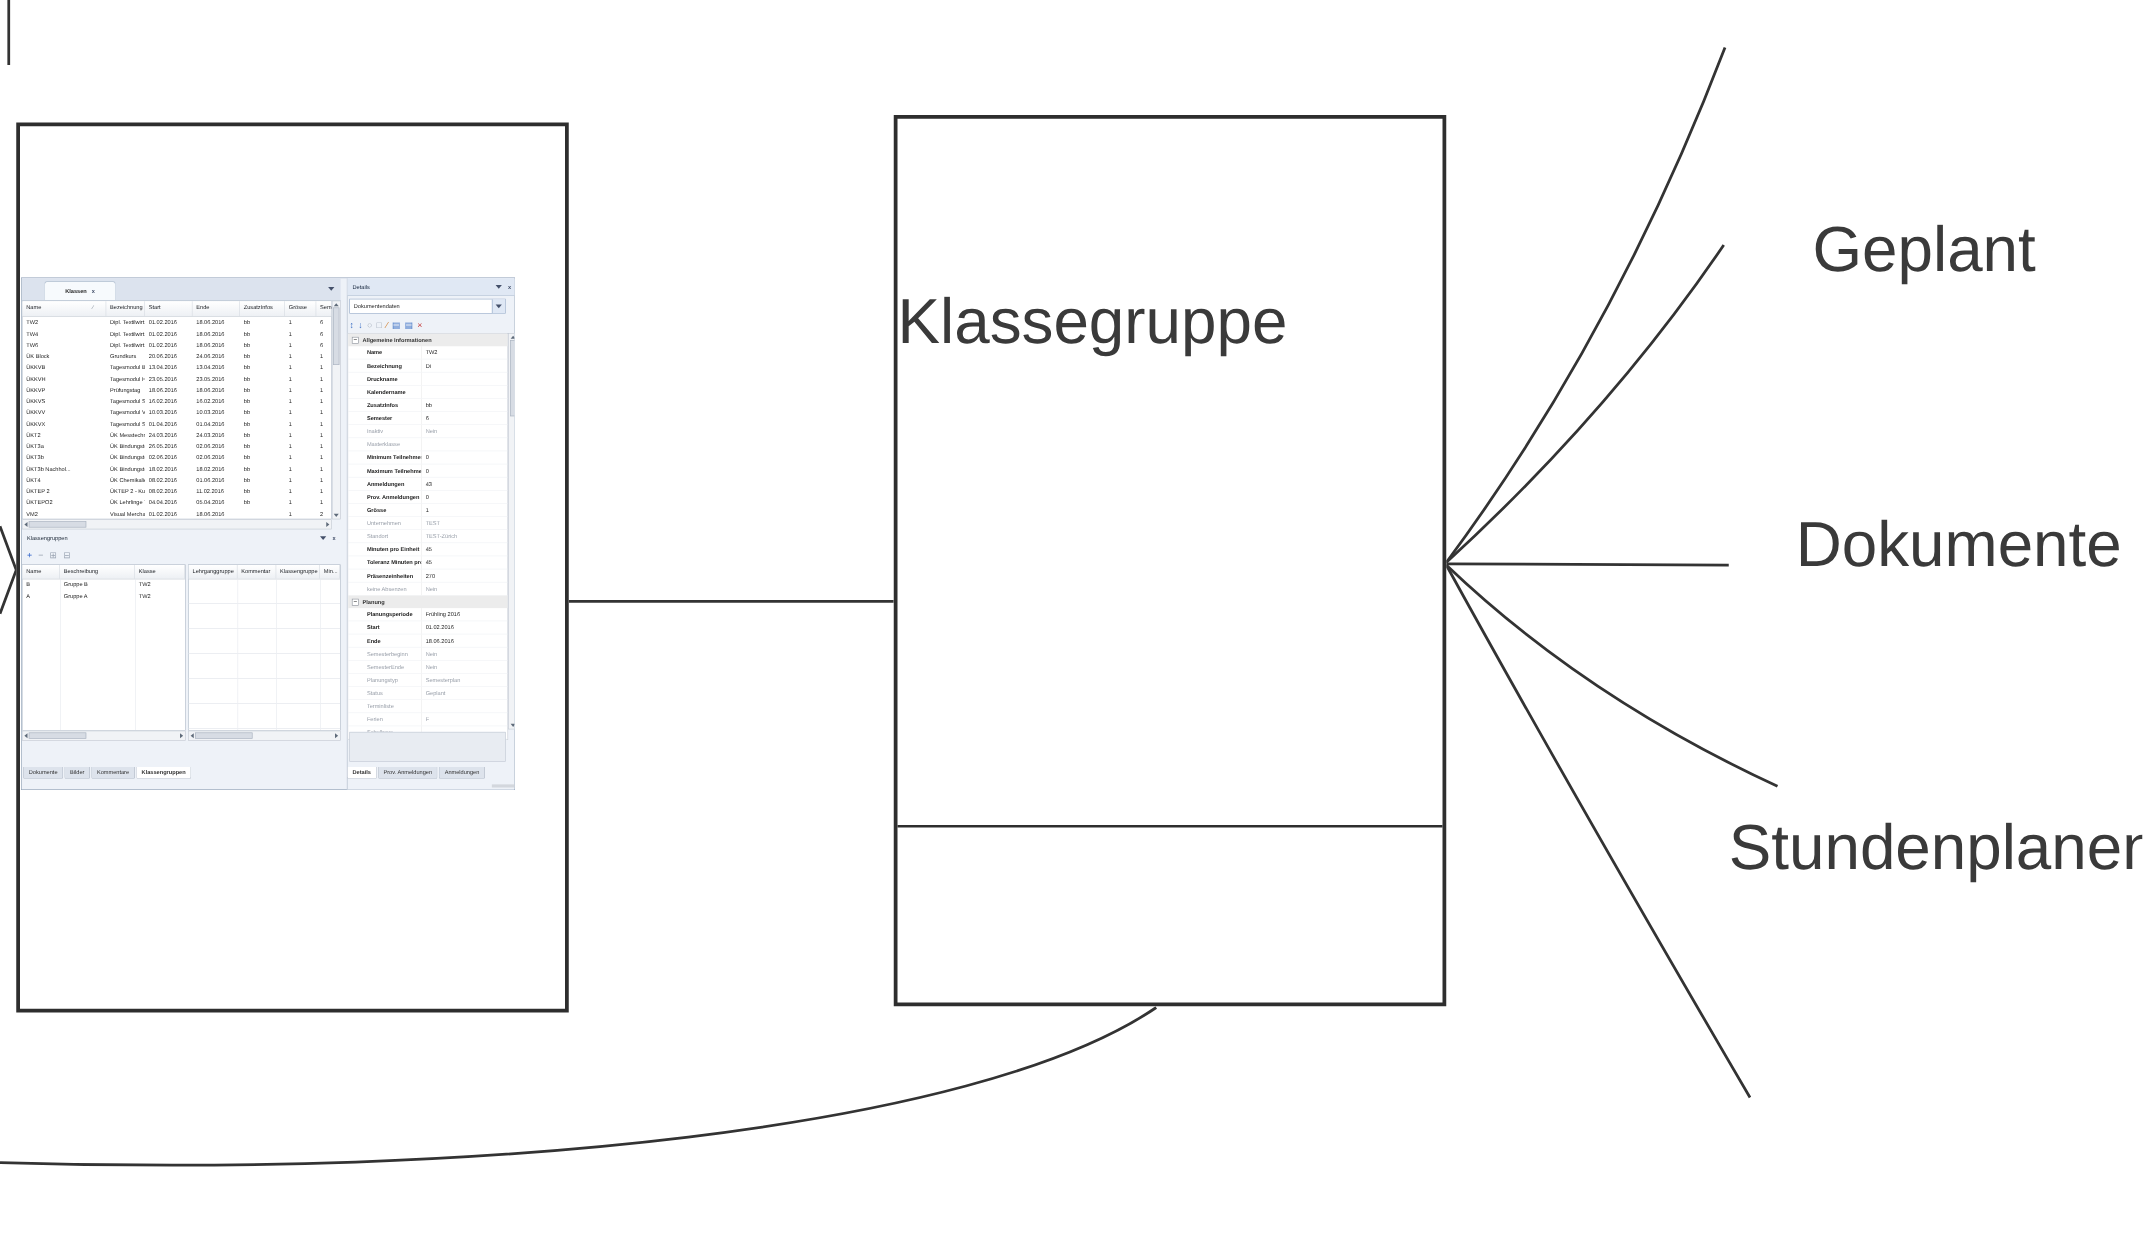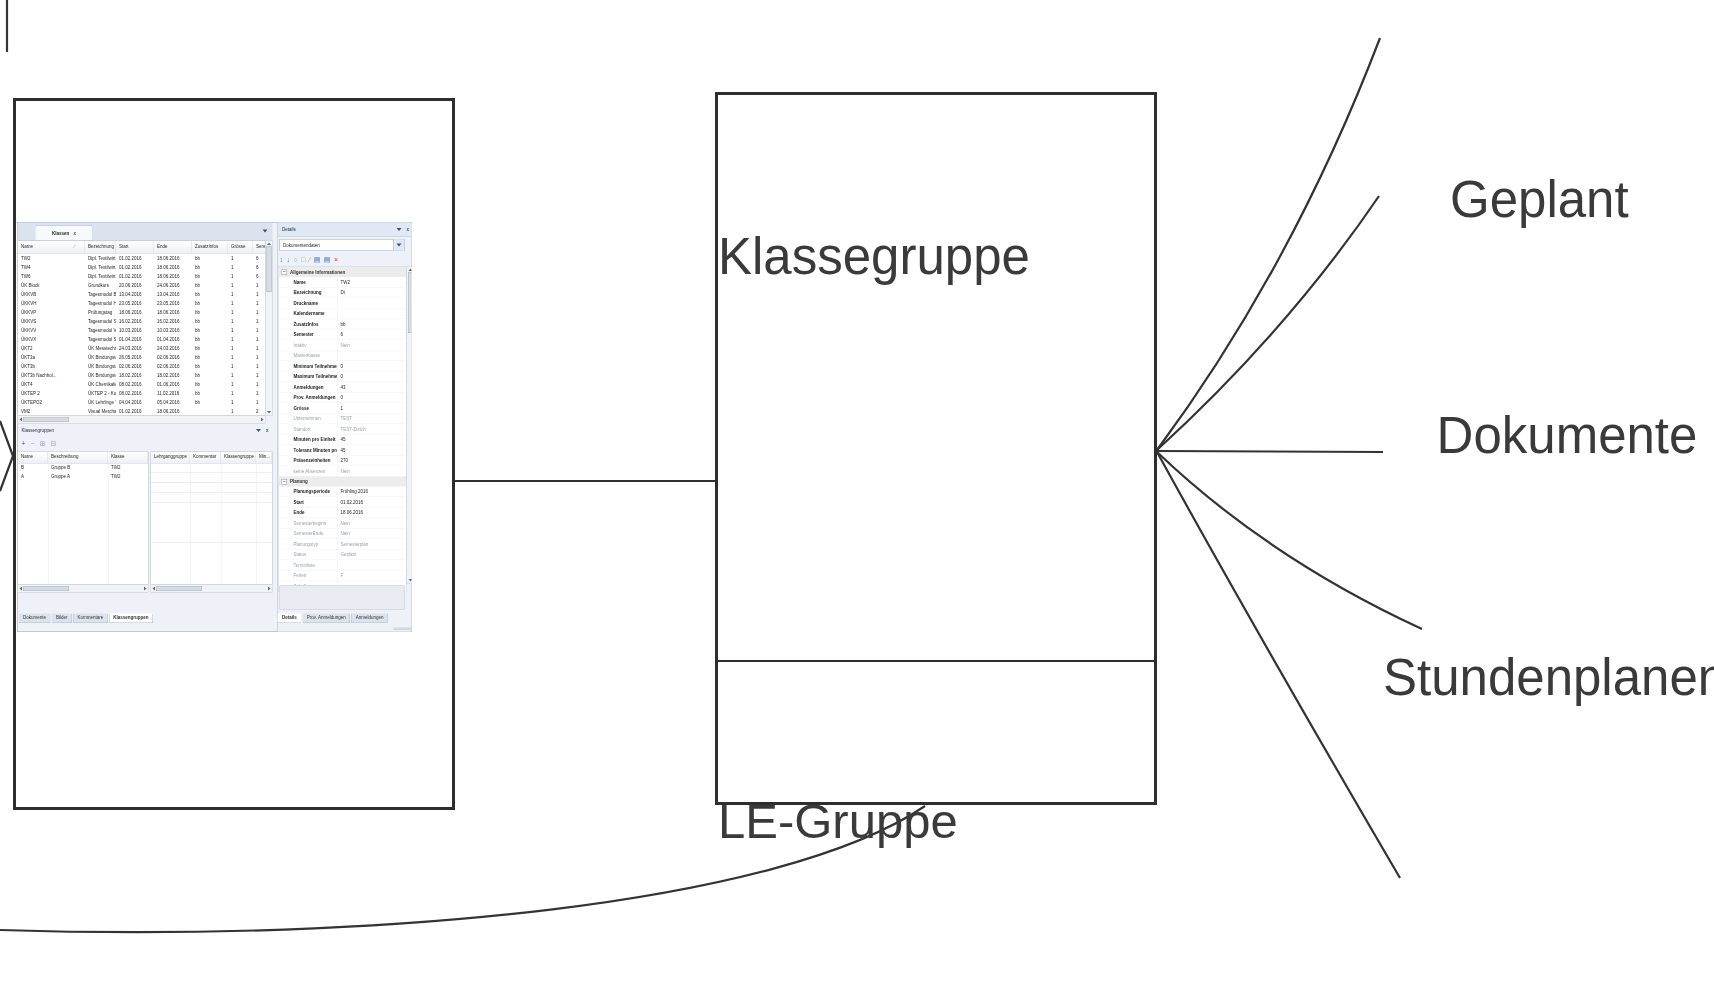--- a/index.html
+++ b/index.html
@@ -562,21 +562,20 @@
         <span class="btab">Anmeldungen</span>
       </div>
 
       <div class="status-smudge"></div>
     </div>
   </div>
 
   <div class="node-box kg-box">
     <div class="box-title kg-title">Klassegruppe</div>
     <div class="kg-divider"></div>
-    <div class="box-title le-title">LE-Gruppe</div>
   </div>
 
   <div class="act-label lbl-anmelden">Geplant</div>
   <div class="act-label lbl-rechnungen">
     <span>Dokumente</span><br>
   </div>
   <div class="act-label lbl-stunden">Stundenplanen</div>
 </div>
 
 </body></html>

